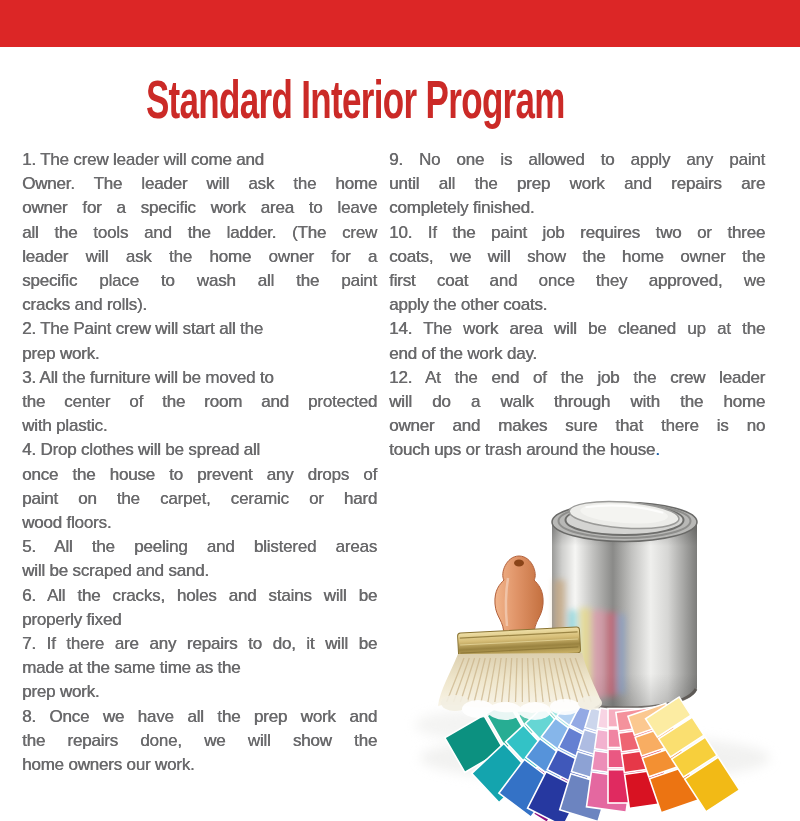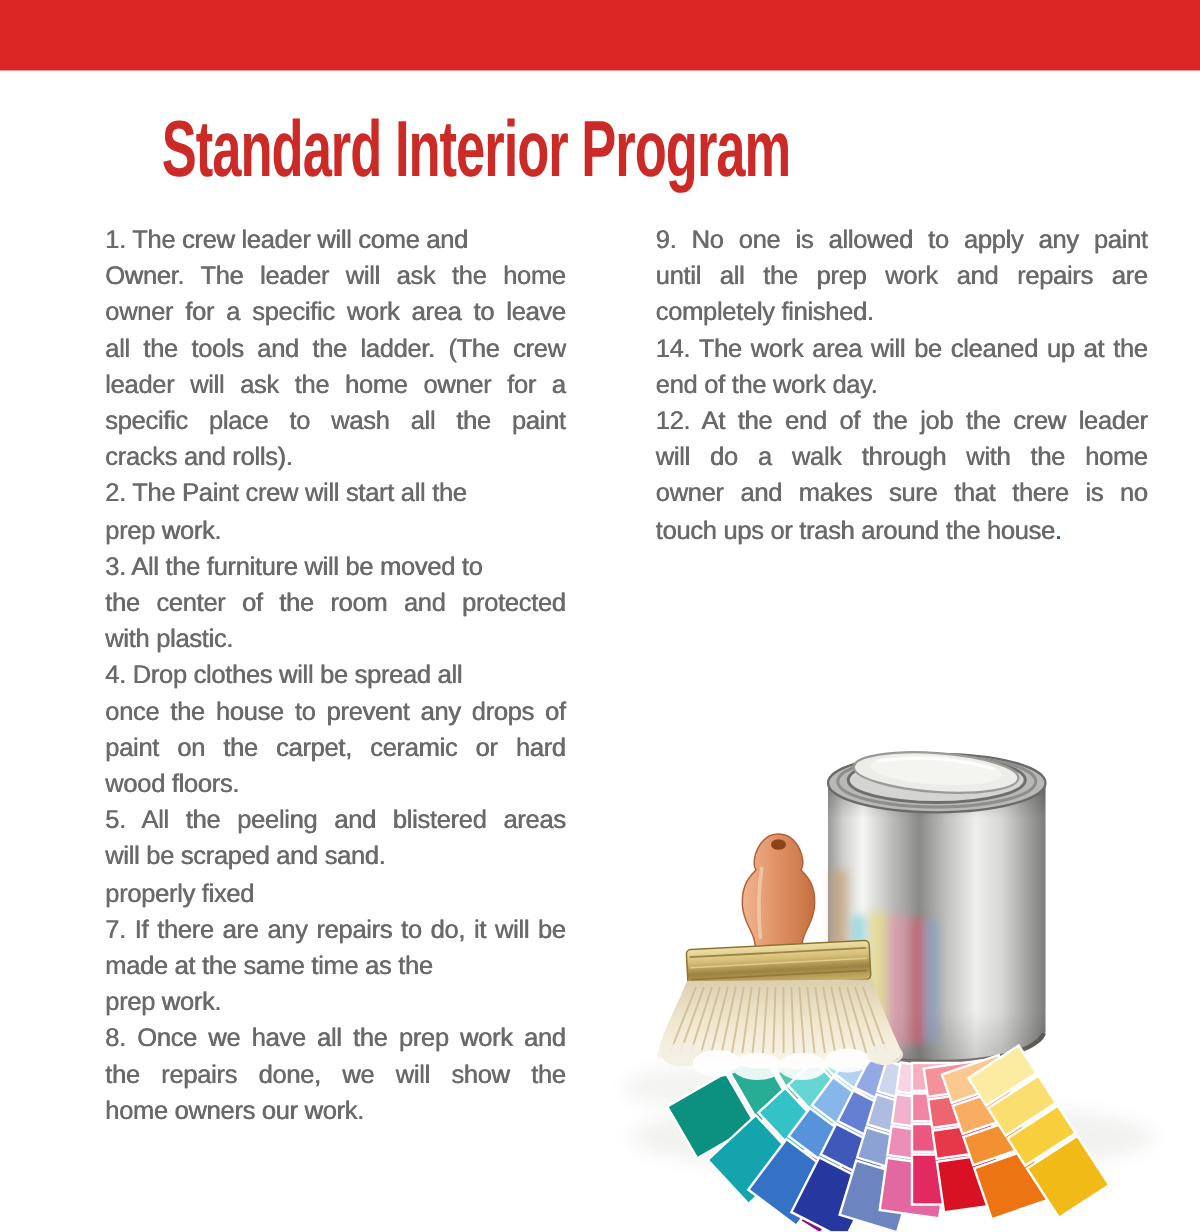--- a/index.html
+++ b/index.html
@@ -1,34 +1,34 @@
 <!DOCTYPE html>
 <html style="--page-bg: #ffffff; --bar-color: #dc2626; --title-color: #cb2a27; --text-color: #6a6a6c; --metal-light: #f6f6f4; --metal-mid: #c2c2c0; --metal-dark: #8a8a88; --handle: #e09468; --handle-dark: #c4703f; --ferrule: #d6bd76; --ferrule-dark: #9a8340; --bristle: #efe6cc; --bristle-line: #c9b288;"><head>
 <meta charset="utf-8">
 <style>
   html,body { margin:0; padding:0; background:#fff; }
   .page {
     position:relative; width:800px; height:821px; background:var(--page-bg,#fff);
     font-family:"Liberation Sans", sans-serif; overflow:hidden;
   }
   .top-bar { position:absolute; top:0; left:0; width:800px; height:47px; background:var(--bar-color,#dc2626); }
-  .title-wrap { position:absolute; top:72px; left:0; width:673px; text-align:left; }
+  .title-wrap { position:absolute; top:72px; left:0; width:673px; text-align:right; }
   .page-title {
     display:inline-block; font-size:53px; line-height:1.05; font-weight:700;
     color:var(--title-color,#cb2a27); transform:scaleX(0.66); transform-origin:50% 50%;
     letter-spacing:-1px; white-space:nowrap;
   }
   .col {
     position:absolute; top:148px; color:var(--text-color,#6a6a6c);
     font-size:17px; line-height:24.2px; letter-spacing:-0.2px;
     text-shadow:0.4px 0 0 currentColor;
   }
   .col-left  { left:22px;  width:355px; }
   .col-right { left:389px; width:376px; }
-  .ln { white-space:nowrap;margin-left:48px; }
+  .ln { white-space:nowrap; }
   .ln.j { white-space:normal; text-align:justify; text-align-last:justify; }
   .illustration { position:absolute; left:400px; top:460px; }
 </style>
 </head>
 <body>
 
 <div class="page">
   <div class="top-bar"></div>
 
   <div class="title-wrap">
@@ -58,38 +58,45 @@
         <div class="ln">4. Drop clothes will be spread all</div>
         <div class="ln j">once the house to prevent any drops of</div>
         <div class="ln j">paint on the carpet, ceramic or hard</div>
         <div class="ln">wood floors.</div>
       </div>
       <div>
         <div class="ln j">5. All the peeling and blistered areas</div>
         <div class="ln">will be scraped and sand.</div>
       </div>
       <div>
+        <div class="ln j">6. All the cracks, holes and stains will be</div>
         <div class="ln">properly fixed</div>
       </div>
       <div>
         <div class="ln j">7. If there are any repairs to do, it will be</div>
         <div class="ln">made at the same time as the</div>
         <div class="ln">prep work.</div>
       </div>
       <div>
         <div class="ln j">8. Once we have all the prep work and</div>
         <div class="ln j">the repairs done, we will show the</div>
         <div class="ln">home owners our work.</div>
       </div>
     </div>
   <div class="col col-right">
       <div>
         <div class="ln j">9. No one is allowed to apply any paint</div>
         <div class="ln j">until all the prep work and repairs are</div>
         <div class="ln">completely finished.</div>
+      </div>
+      <div>
+        <div class="ln j">10. If the paint job requires two or three</div>
+        <div class="ln j">coats, we will show the home owner the</div>
+        <div class="ln j">first coat and once they approved, we</div>
+        <div class="ln">apply the other coats.</div>
       </div>
       <div>
         <div class="ln j">14. The work area will be cleaned up at the</div>
         <div class="ln">end of the work day.</div>
       </div>
       <div>
         <div class="ln j">12. At the end of the job the crew leader</div>
         <div class="ln j">will do a walk through with the home</div>
         <div class="ln j">owner and makes sure that there is no</div>
         <div class="ln">touch ups or trash around the house<span style="color: rgb(32, 96, 168);">.</span></div>

